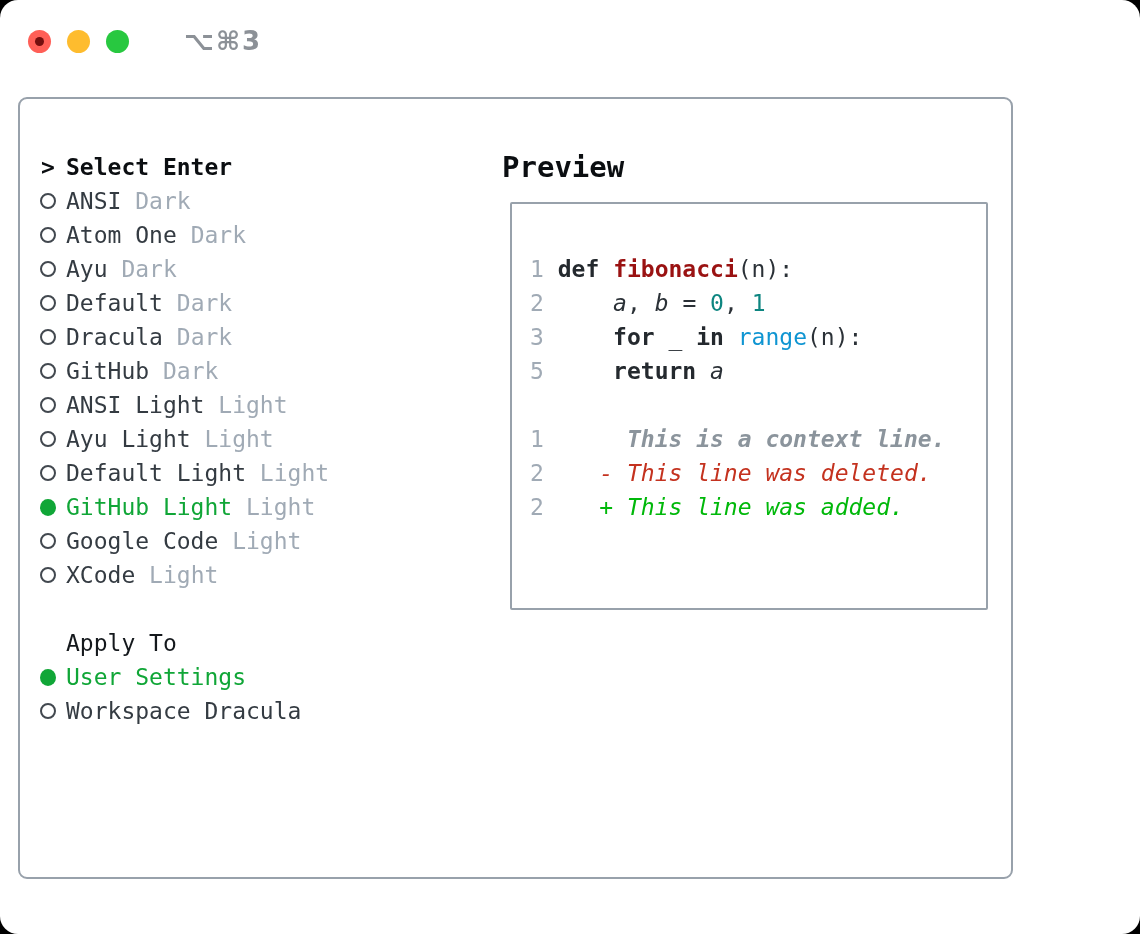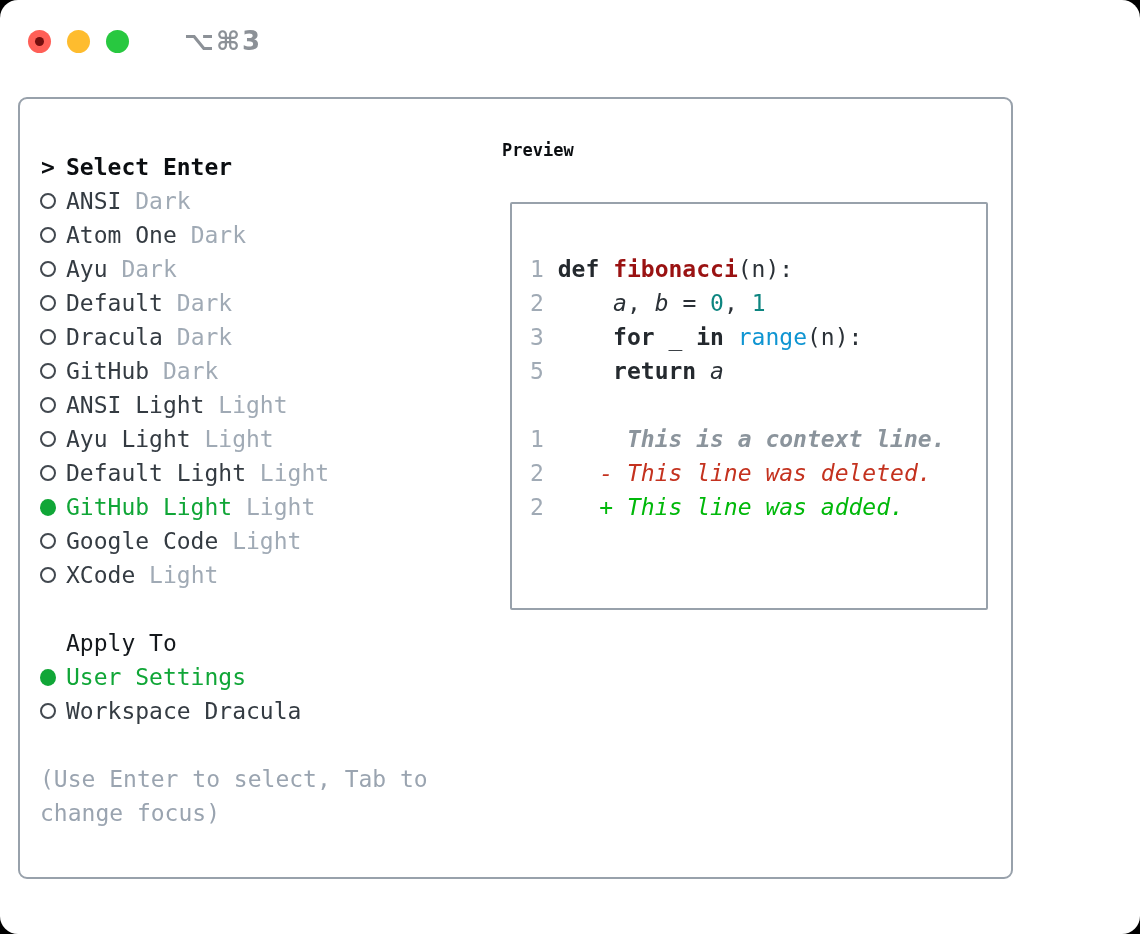--- a/index.html
+++ b/index.html
@@ -25,22 +25,22 @@
   .radio-sel{width:17px;height:17px;border:none;background:#10a637;border-radius:50%;}
   .prompt{font-weight:bold;color:#0b0e11;font-size:23px;}
   .hdr{font-weight:bold;color:#0b0e11;}
   .theme-name{color:#343b42;text-align:right;}
   .theme-name.sel{color:#10a637;}
   .variant{color:#a0aab5;margin-left:1ch;text-align:center;}
   .apply-block{margin-top:34px;}
   .apply-title{height:34px;line-height:34px;padding-left:26px;font-size:23px;color:#14181c;}
   .hint{margin-top:34px;width:404px;font-size:23px;line-height:34px;color:#9aa4b0;}
   
-  .preview-title{position:absolute;left:482px;top:34px;height:34px;line-height:34px;
-    font-size:17px;font-weight:bold;color:#0b0e11;}
+  .preview-title{position:absolute;left:482px;top:51px;height:34px;line-height:34px;
+    font-size:29px;font-weight:bold;color:#0b0e11;}
   .preview-box{position:absolute;left:490px;top:103px;width:478px;height:408px;
     border:2px solid #98a1ab;box-sizing:border-box;border-radius:2px;
     padding:48px 16px 0 18px;background:#fff;overflow:hidden;}
   .cline{height:34px;font-size:23px;white-space:pre;line-height:34px;}
   .ln{color:#a0aab5;}
   .pln{color:#2b3137;}
   .kw{color:#24292e;font-weight:bold;}
   .fn{color:#9a1212;font-weight:bold;}
   .num{color:#0d8580;}
   .blt{color:#0f95d2;}
@@ -169,21 +169,20 @@
             </div>
             <div class="row">
               <span class="marker">
                 <span class="radio"></span>
               </span>
               <span class="theme-name">Workspace Dracula</span>
             </div>
           </div>
       </div>
 
-      <div class="hint">(Use Enter to select, Tab to change focus)</div>
     </div>
 
     <div class="preview-title">Preview</div>
 
     <div class="preview-box" id="preview-box">
         <div class="cline"><span class="ln">1</span><span class="pln"> </span><span class="kw">def</span><span class="pln"> </span><span class="fn">fibonacci</span><span class="pln">(n):</span></div>
         <div class="cline"><span class="ln">2</span><span class="pln">     </span><span class="var">a</span><span class="pln">, </span><span class="var">b</span><span class="pln"> = </span><span class="num">0</span><span class="pln">, </span><span class="num">1</span></div>
         <div class="cline"><span class="ln">3</span><span class="pln">     </span><span class="kw">for</span><span class="pln"> _ </span><span class="kw">in</span><span class="pln"> </span><span class="blt">range</span><span class="pln">(n):</span></div>
         <div class="cline"><span class="ln">5</span><span class="pln">     </span><span class="kw">return</span><span class="pln"> </span><span class="var">a</span></div>
         <div class="cline">&nbsp;</div>

